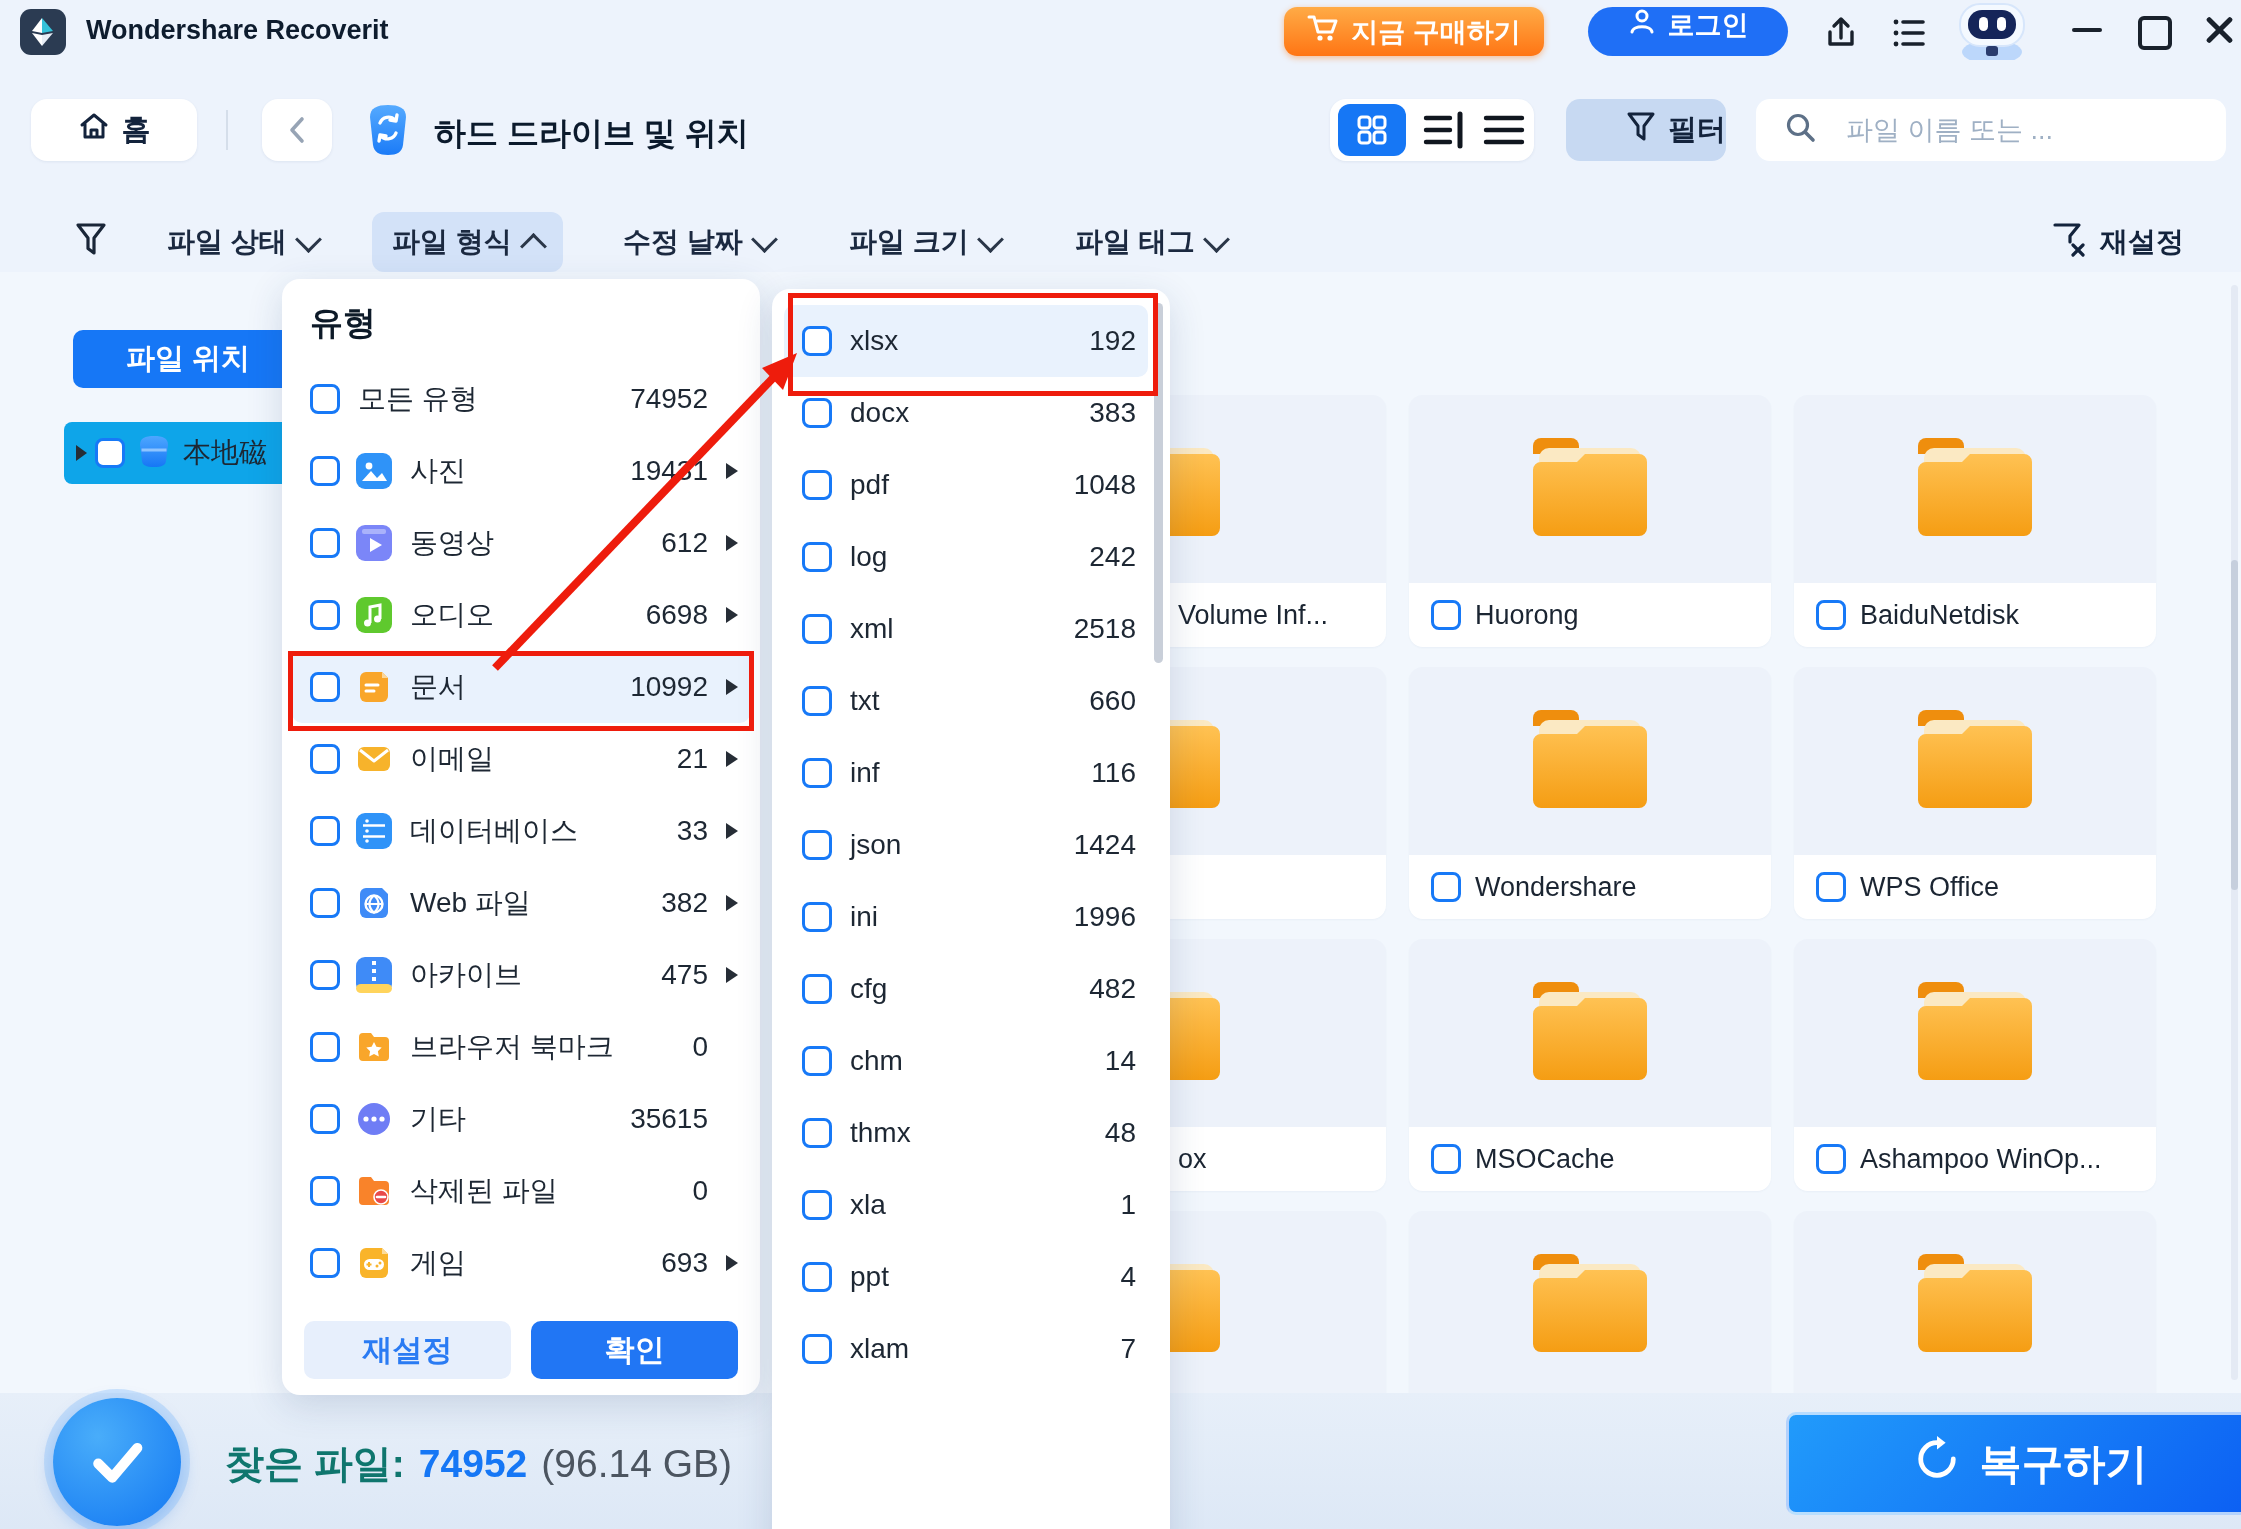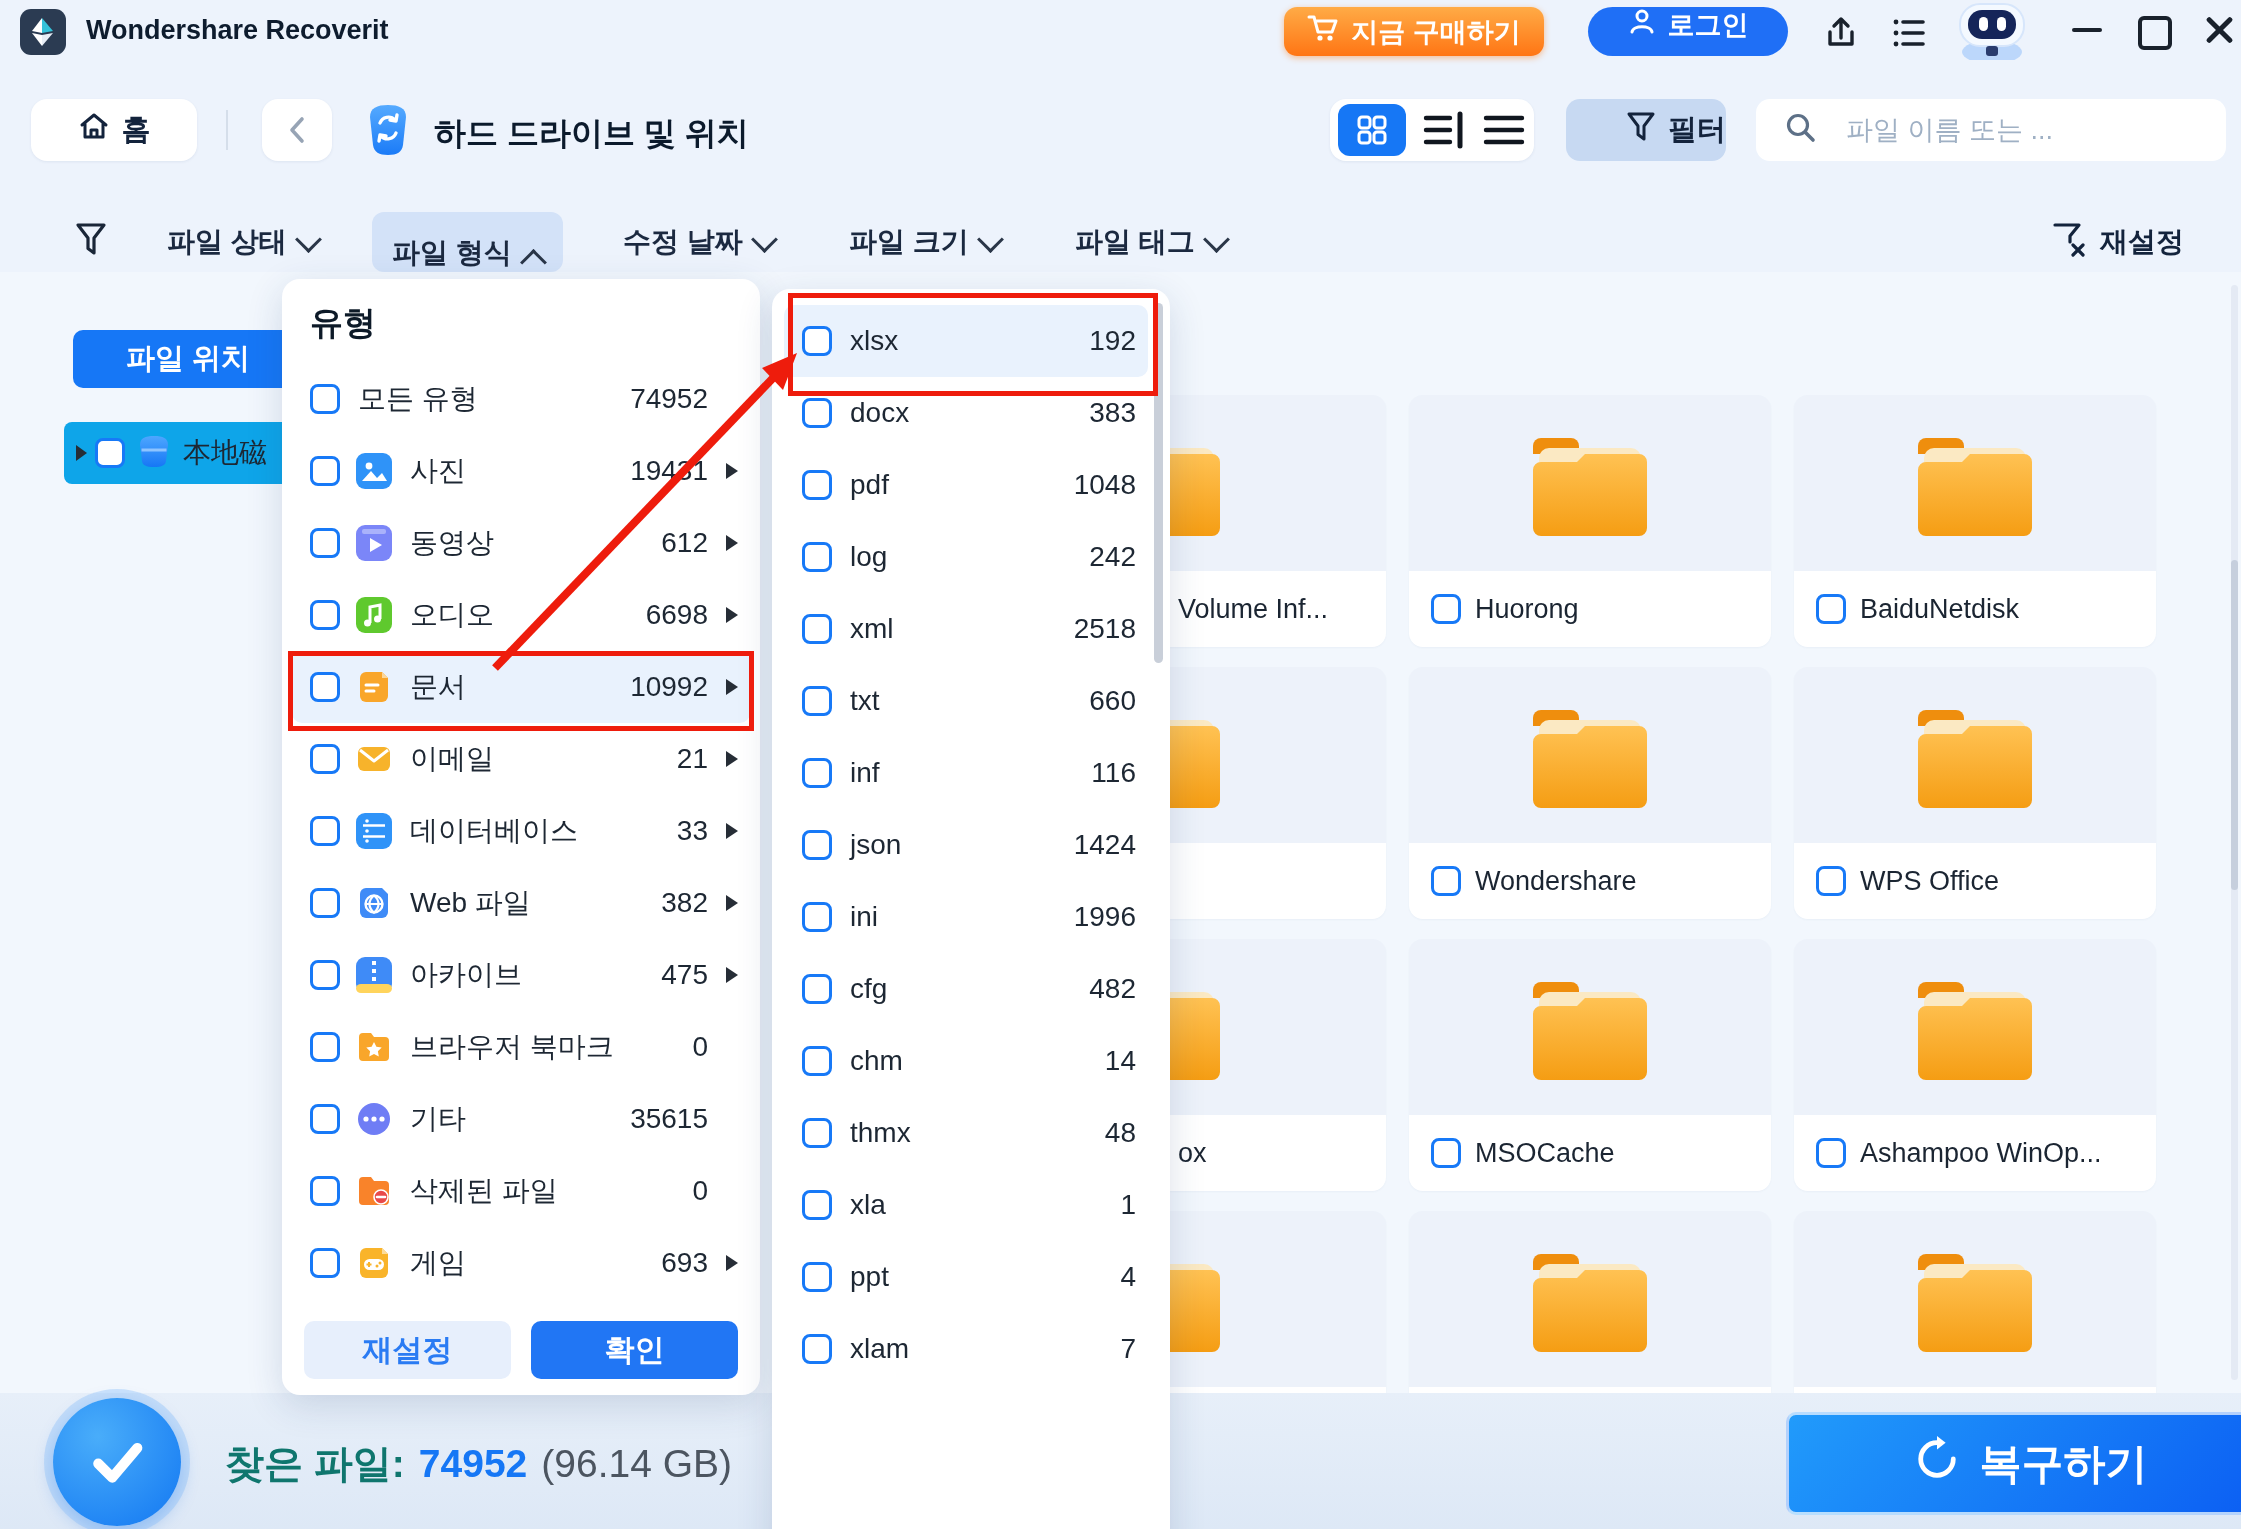--- a/index.html
+++ b/index.html
@@ -48,21 +48,21 @@
   #loc-btn{left:73px;top:58px;width:230px;height:58px;border-radius:10px;background:#1677f6;color:#fff;font-size:29px;font-weight:bold;display:flex;align-items:center;justify-content:center;position:absolute;cursor:pointer;}
   #tree-row{left:64px;top:150px;width:236px;height:62px;border-radius:8px;background:#0ea5e9;display:flex;align-items:center;position:absolute;overflow:hidden;padding-left:12px;box-sizing:border-box;gap:8px;cursor:pointer;}
   #tree-row .row-label{margin-left:0;white-space:nowrap;}
   .tri{width:0;height:0;border-left:12px solid #262d36;border-top:8px solid transparent;border-bottom:8px solid transparent;}
   .tri.small{border-left-width:11px;}
   
   .card{position:absolute;width:362px;height:252px;border-radius:14px;background:#edf2fa;overflow:hidden;cursor:pointer;box-shadow:0 1px 2px rgba(60,90,140,.05);}
   .card.sliver{border-radius:0 14px 14px 0;}
   .card .icon-area{position:absolute;left:0;top:0;right:0;height:188px;display:flex;align-items:center;justify-content:center;}
   .card.sliver .icon-area{justify-content:flex-start;}
-  .card .strip{position:absolute;left:0;right:0;bottom:0;height:76px;background:#fff;display:flex;align-items:center;gap:14px;padding:0 10px 0 22px;box-sizing:border-box;}
+  .card .strip{position:absolute;left:0;right:0;bottom:0;height:64px;background:#fff;display:flex;align-items:center;gap:14px;padding:0 10px 0 22px;box-sizing:border-box;}
   .card.sliver .strip{padding-left:8px;}
   .card .fname{font-size:27px;color:#1b2532;white-space:nowrap;overflow:hidden;text-overflow:ellipsis;}
   .cb{width:30px;height:30px;border:3.5px solid #1779f7;border-radius:8px;background:#fff;box-sizing:border-box;flex:none;cursor:pointer;}
   #vscroll-track{left:2231px;top:285px;width:7px;height:1095px;background:#e4eaf4;border-radius:4px;}
   #vscroll-thumb{left:2231px;top:560px;width:7px;height:330px;background:#c6cfdd;border-radius:4px;}
   
   .panel{position:absolute;background:#fff;border-radius:18px;box-shadow:0 10px 36px rgba(30,60,110,.16);z-index:30;}
   #type-menu{left:282px;top:279px;width:478px;height:1116px;}
   #menu-header{position:absolute;left:28px;top:22px;font-size:33px;font-weight:bold;color:#0d1a28;}
   #type-rows{position:absolute;left:10px;top:84px;right:10px;}
@@ -230,21 +230,21 @@
   <div id="chip-funnel" class="abs">
     <svg width="34" height="36" viewBox="0 0 34 36">
         <path d="M4 3 h26 l-10 13 v15 l-6 -4.5 v-10.5 Z" fill="none" stroke="#1a2638" stroke-width="3.2" stroke-linejoin="round"></path>
       </svg>
   </div>
   <div id="chips">
       <div class="chip abs" style="left: 147px;">
         <span>파일 상태</span>
         <span class="chev"></span>
       </div>
-      <div class="chip abs open" style="left: 372px; align-items: flex-end;">
+      <div class="chip abs open" style="left: 372px;">
         <span>파일 형식</span>
         <span class="chev up"></span>
       </div>
       <div class="chip abs" style="left: 603px;">
         <span>수정 날짜</span>
         <span class="chev"></span>
       </div>
       <div class="chip abs" style="left: 829px;">
         <span>파일 크기</span>
         <span class="chev"></span>

